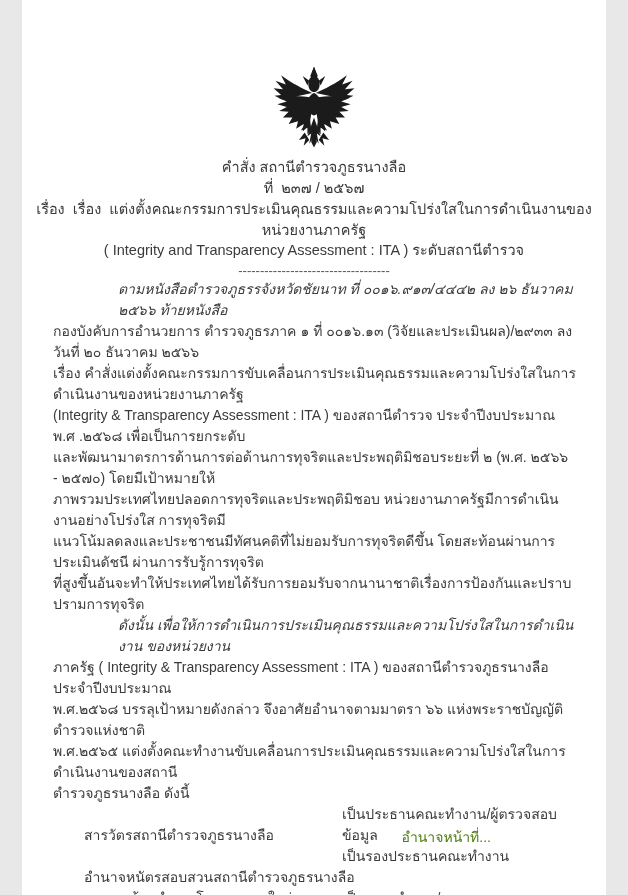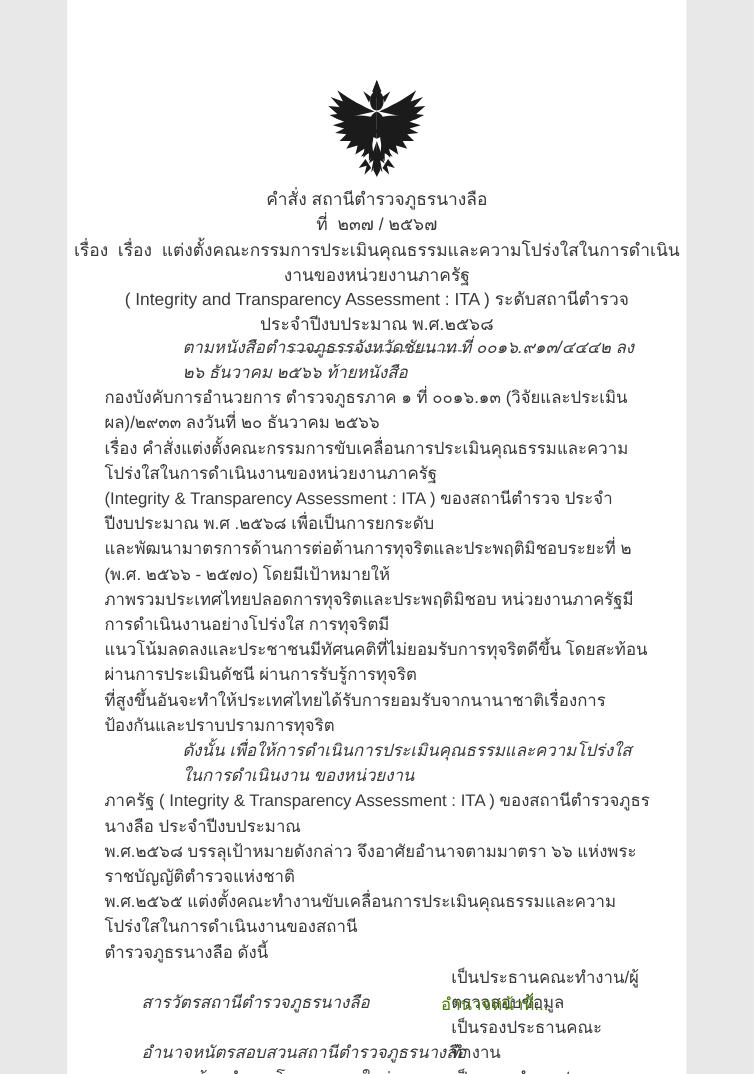--- a/index.html
+++ b/index.html
@@ -1,18 +1,18 @@
 <!DOCTYPE html>
 <html><head>
 <meta charset="utf-8">
 <style>
   html,body{margin:0;padding:0;background:#e8e8e8;}
   .page{
     position:relative;
-    width:516px;height:895px;
+    width:584px;height:895px;
     margin:0 auto;
     background:#ffffff;
     font-family:"Liberation Sans","DejaVu Sans",sans-serif;
     color:#3a3a3a;
     overflow:hidden;
   }
   [data-bind]{white-space:pre-wrap;}
   .emblem{
     position:absolute;top:66px;left:50%;
     transform:translateX(-50%);
@@ -30,21 +30,21 @@
   }
   .doc-body{
     position:absolute;top:279px;left:31px;right:30px;
     font-size:14px;line-height:21px;
   }
   .line{min-height:21px;}
   .indent{padding-left:65px;font-style:italic;}
   .member-row{position:relative;min-height:21px;}
   .member-name{display:inline-block;padding-left:65px;}
   .member-role{position:absolute;left:289px;top:0;}
-  .member-position{padding-left:31px;min-height:21px;font-style:italic;}
+  .member-position{padding-left:31px;min-height:21px;}
   .doc-footer{
     position:absolute;top:826px;left:0;right:115px;
     text-align:right;font-size:14px;color:#4d7c0f;
   }
 </style>
 </head>
 <body>
 
 <div class="page">
 
@@ -80,21 +80,20 @@
         <path d="M50 60 L47 80 L50 86 L53 80 Z"></path>
       </g>
     </svg>
   </div>
 
   <div class="doc-header">
     <div class="line" data-bind="header.title_line1">คำสั่ง สถานีตำรวจภูธรนางลือ</div>
     <div class="line" data-bind="header.order_number">ที่  ๒๓๗ / ๒๕๖๗</div>
     <div class="line" data-bind="header.subject_line1">เรื่อง  เรื่อง  แต่งตั้งคณะกรรมการประเมินคุณธรรมและความโปร่งใสในการดำเนินงานของหน่วยงานภาครัฐ</div>
     <div class="line" data-bind="header.subject_line2">( Integrity and Transparency Assessment : ITA ) ระดับสถานีตำรวจ</div>
-    <div class="line" data-bind="header.subject_line3">ประจำปีงบประมาณ พ.ศ.๒๕๖๘</div>
     <div class="line divider" data-bind="header.divider">-----------------------------------</div>
   </div>
 
   <div class="doc-body">
 
     <div>
       <div class="line indent" data-bind="body.para1_lines.0">ตามหนังสือตำรวจภูธรรจังหวัดชัยนาท ที่ ๐๐๑๖.๙๑๓/๔๔๔๒ ลง ๒๖ ธันวาคม ๒๕๖๖ ท้ายหนังสือ</div>
       <div class="line" data-bind="body.para1_lines.1">กองบังคับการอำนวยการ ตำรวจภูธรภาค ๑ ที่ ๐๐๑๖.๑๓ (วิจัยและประเมินผล)/๒๙๓๓ ลงวันที่ ๒๐ ธันวาคม ๒๕๖๖</div>
       <div class="line" data-bind="body.para1_lines.2">เรื่อง คำสั่งแต่งตั้งคณะกรรมการขับเคลื่อนการประเมินคุณธรรมและความโปร่งใสในการดำเนินงานของหน่วยงานภาครัฐ</div>
       <div class="line" data-bind="body.para1_lines.3">(Integrity &amp; Transparency Assessment : ITA ) ของสถานีตำรวจ ประจำปีงบประมาณ พ.ศ .๒๕๖๘ เพื่อเป็นการยกระดับ</div>

